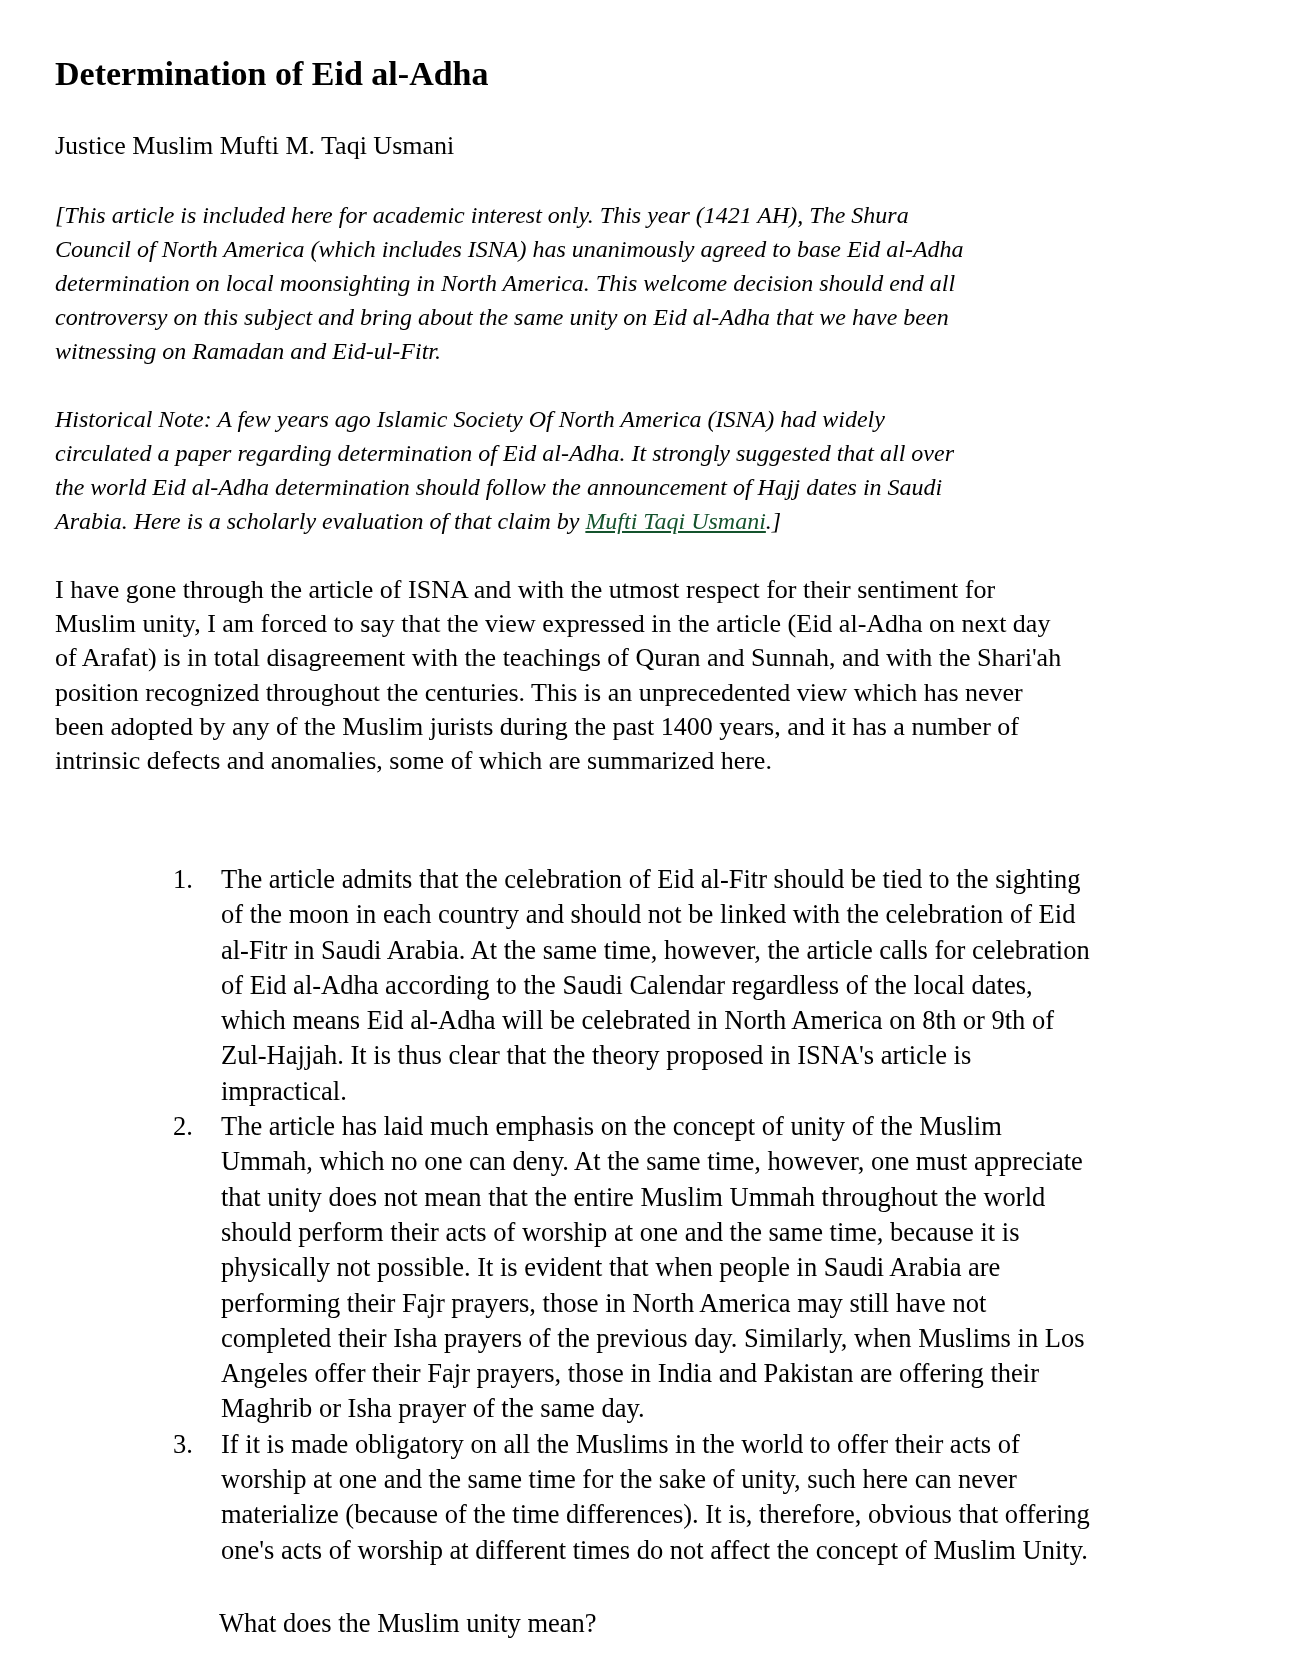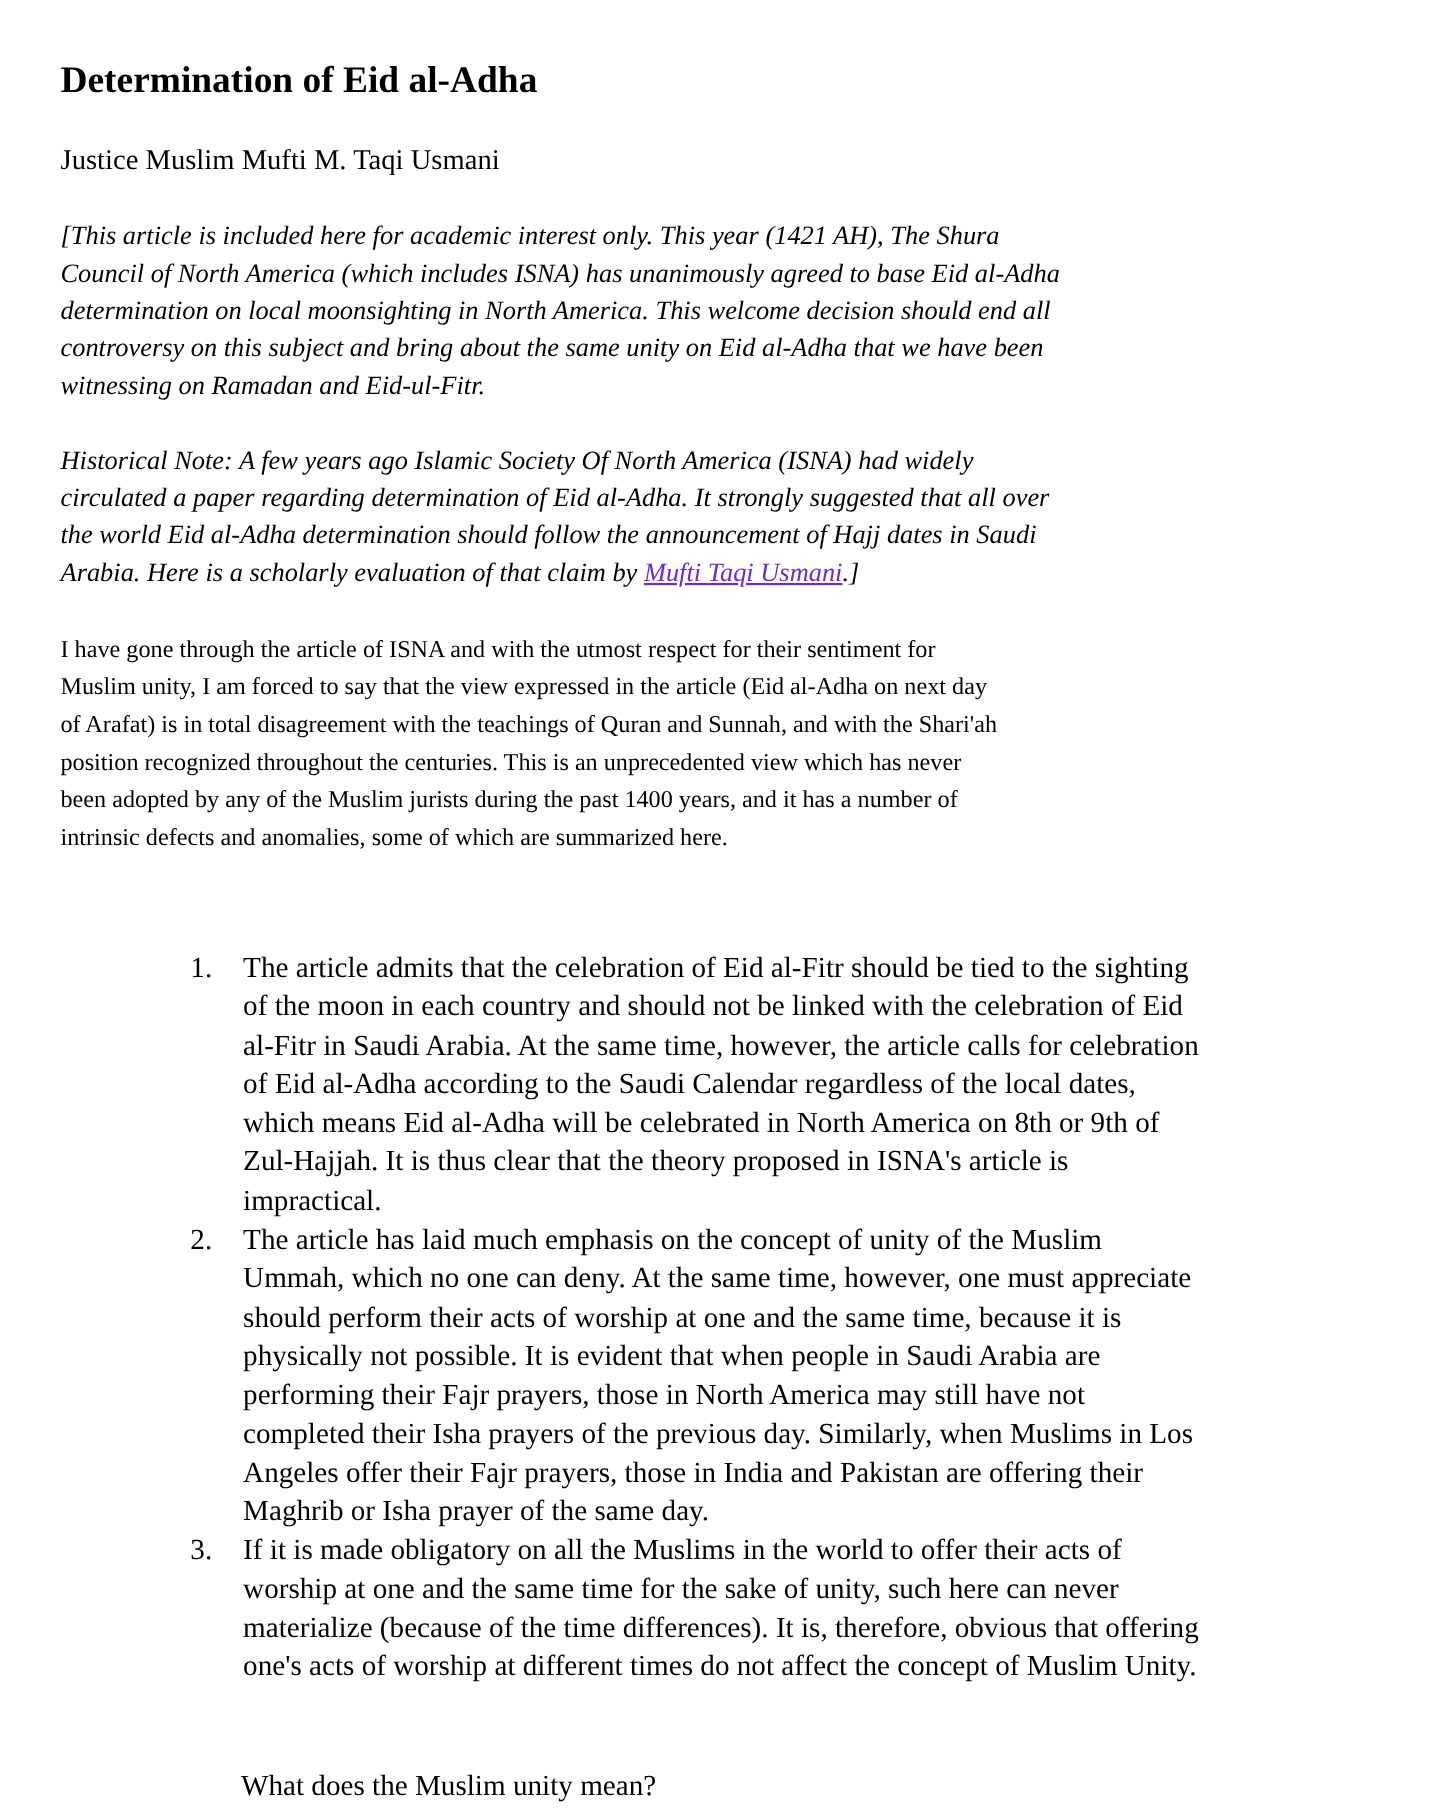--- a/index.html
+++ b/index.html
@@ -48,30 +48,30 @@
       font-style: italic;
       line-height: 34px;
     }
     .note-1 { top: 198px; }
     .note-2 { top: 402px; }
     .line {
       display: block;
       white-space: nowrap;
     }
     .link {
-      color: #6d28d9;
+      color: #14532d;
       text-decoration: underline;
       cursor: pointer;
     }
     .body-para {
       position: absolute;
       left: 0;
       top: 573px;
       margin: 0;
-      font-size: 22px;
+      font-size: 26px;
       line-height: 34.2px;
     }
     .list {
       position: absolute;
       left: 0;
       top: 862px;
       margin: 0;
       padding: 0;
       list-style: none;
       font-size: 26.5px;
@@ -137,20 +137,21 @@
       <span class="line">al-Fitr in Saudi Arabia. At the same time, however, the article calls for celebration</span>
       <span class="line">of Eid al-Adha according to the Saudi Calendar regardless of the local dates,</span>
       <span class="line">which means Eid al-Adha will be celebrated in North America on 8th or 9th of</span>
       <span class="line">Zul-Hajjah. It is thus clear that the theory proposed in ISNA's article is</span>
       <span class="line">impractical.</span>
     </li>
     <li class="list-item">
       <span class="list-num">2.</span>
       <span class="line">The article has laid much emphasis on the concept of unity of the Muslim</span>
       <span class="line">Ummah, which no one can deny. At the same time, however, one must appreciate</span>
+      <span class="line">that unity does not mean that the entire Muslim Ummah throughout the world</span>
       <span class="line">should perform their acts of worship at one and the same time, because it is</span>
       <span class="line">physically not possible. It is evident that when people in Saudi Arabia are</span>
       <span class="line">performing their Fajr prayers, those in North America may still have not</span>
       <span class="line">completed their Isha prayers of the previous day. Similarly, when Muslims in Los</span>
       <span class="line">Angeles offer their Fajr prayers, those in India and Pakistan are offering their</span>
       <span class="line">Maghrib or Isha prayer of the same day.</span>
     </li>
     <li class="list-item">
       <span class="list-num">3.</span>
       <span class="line">If it is made obligatory on all the Muslims in the world to offer their acts of</span>

